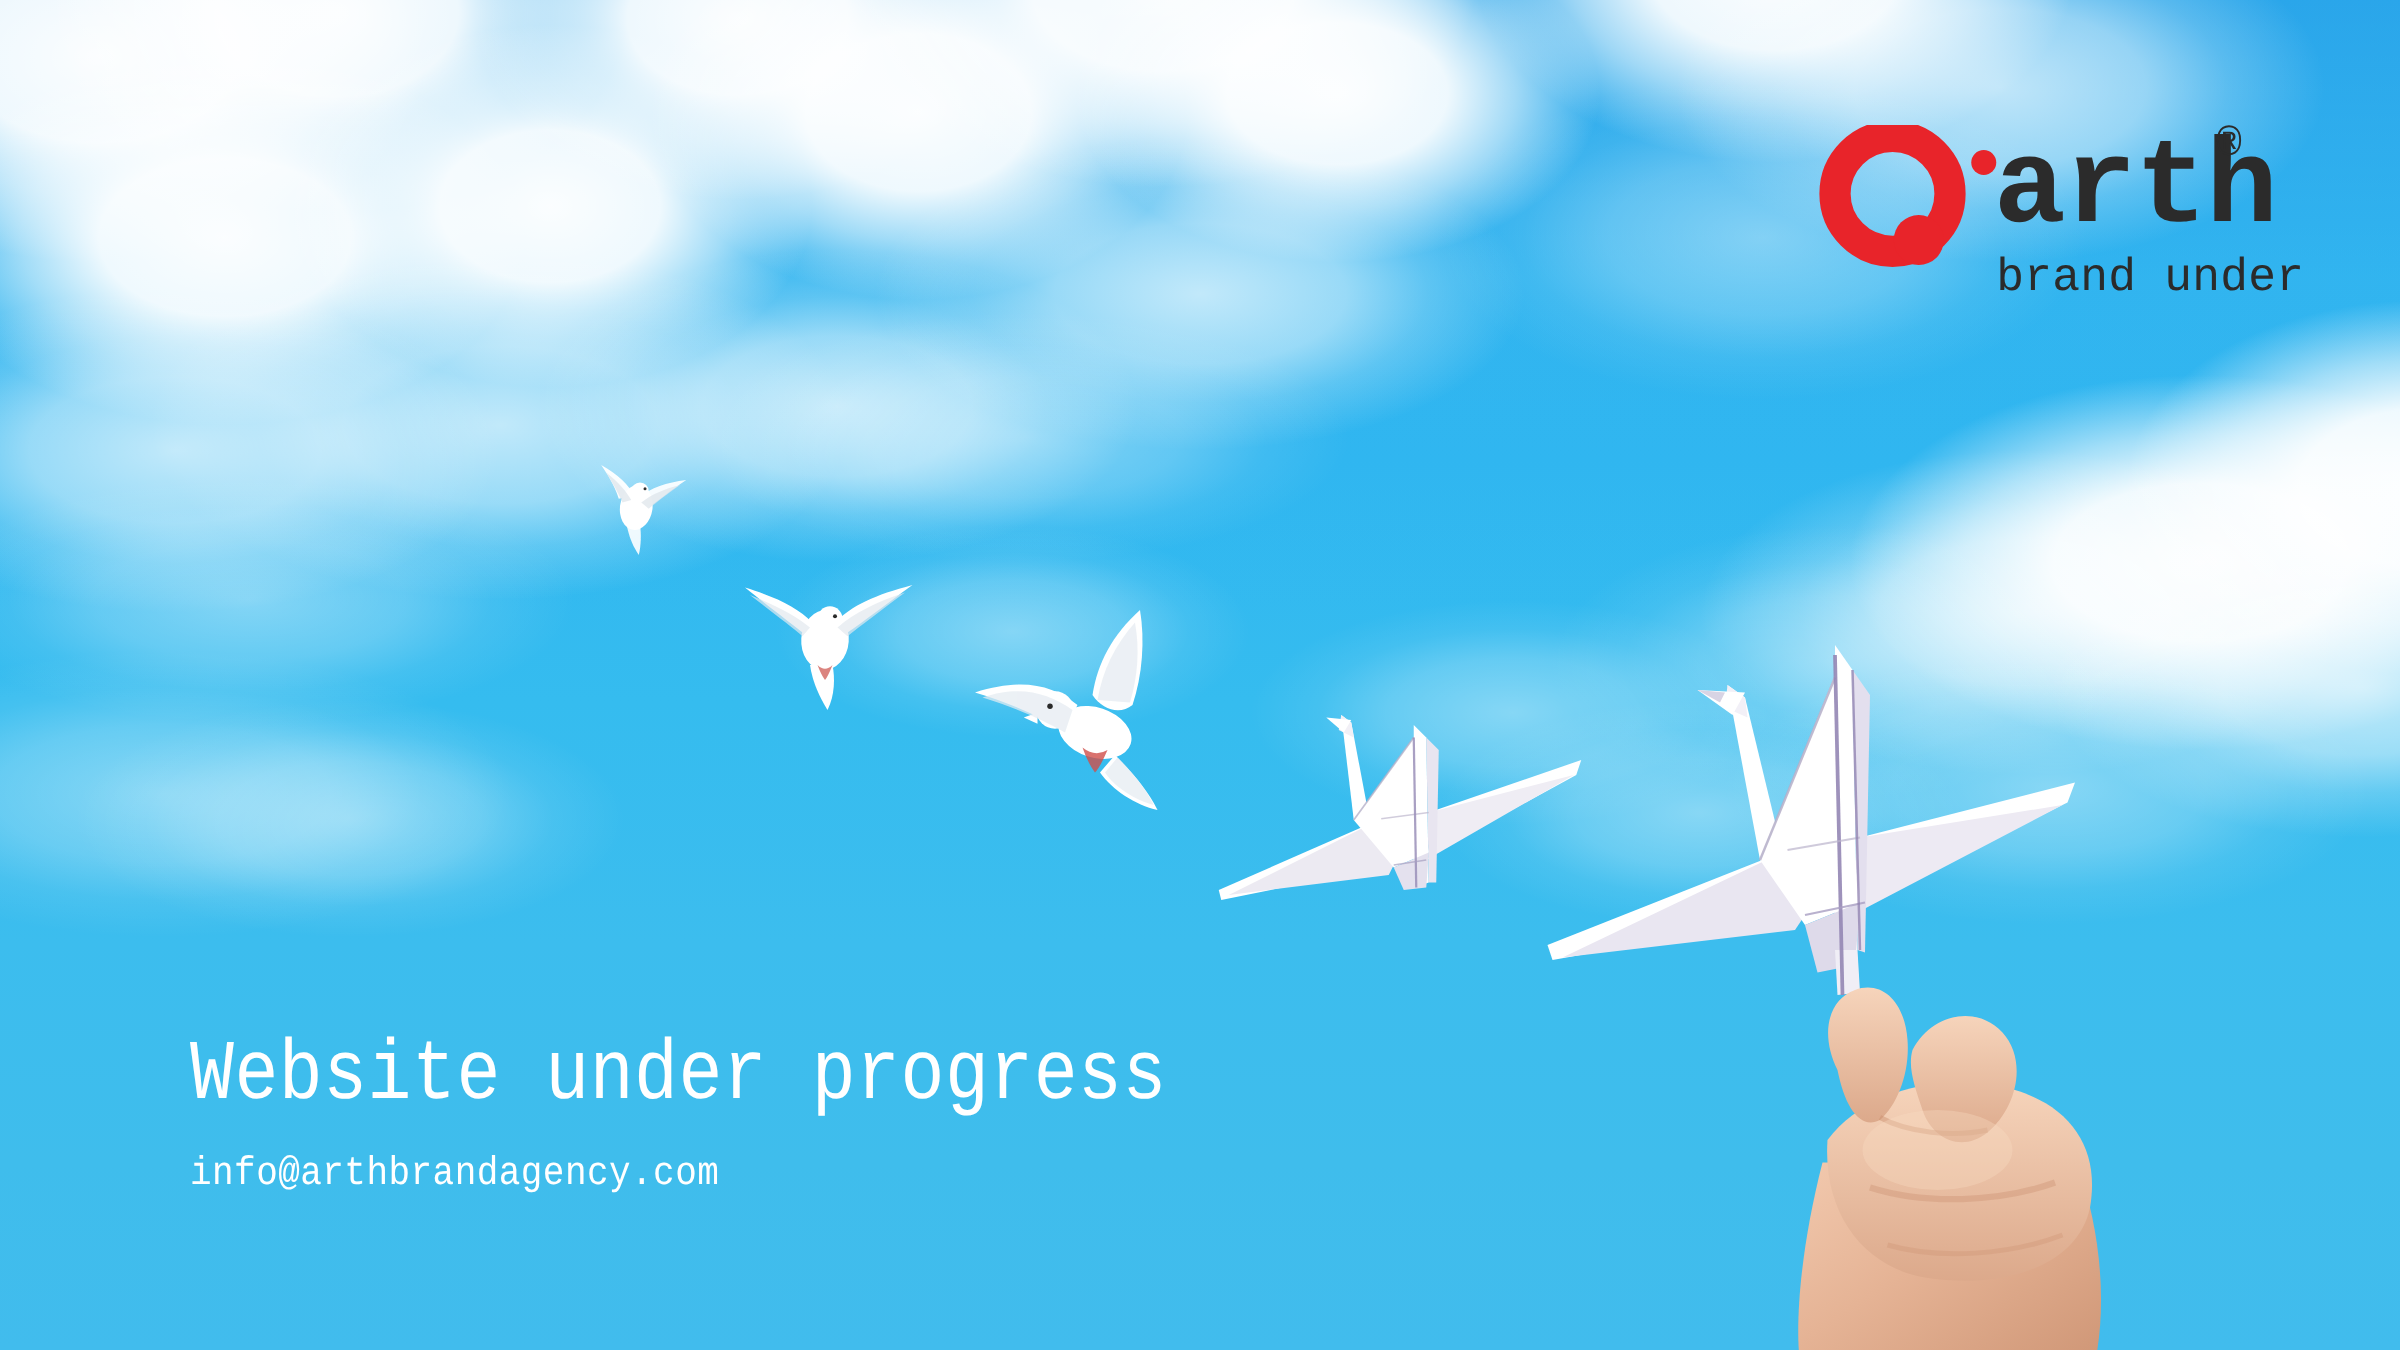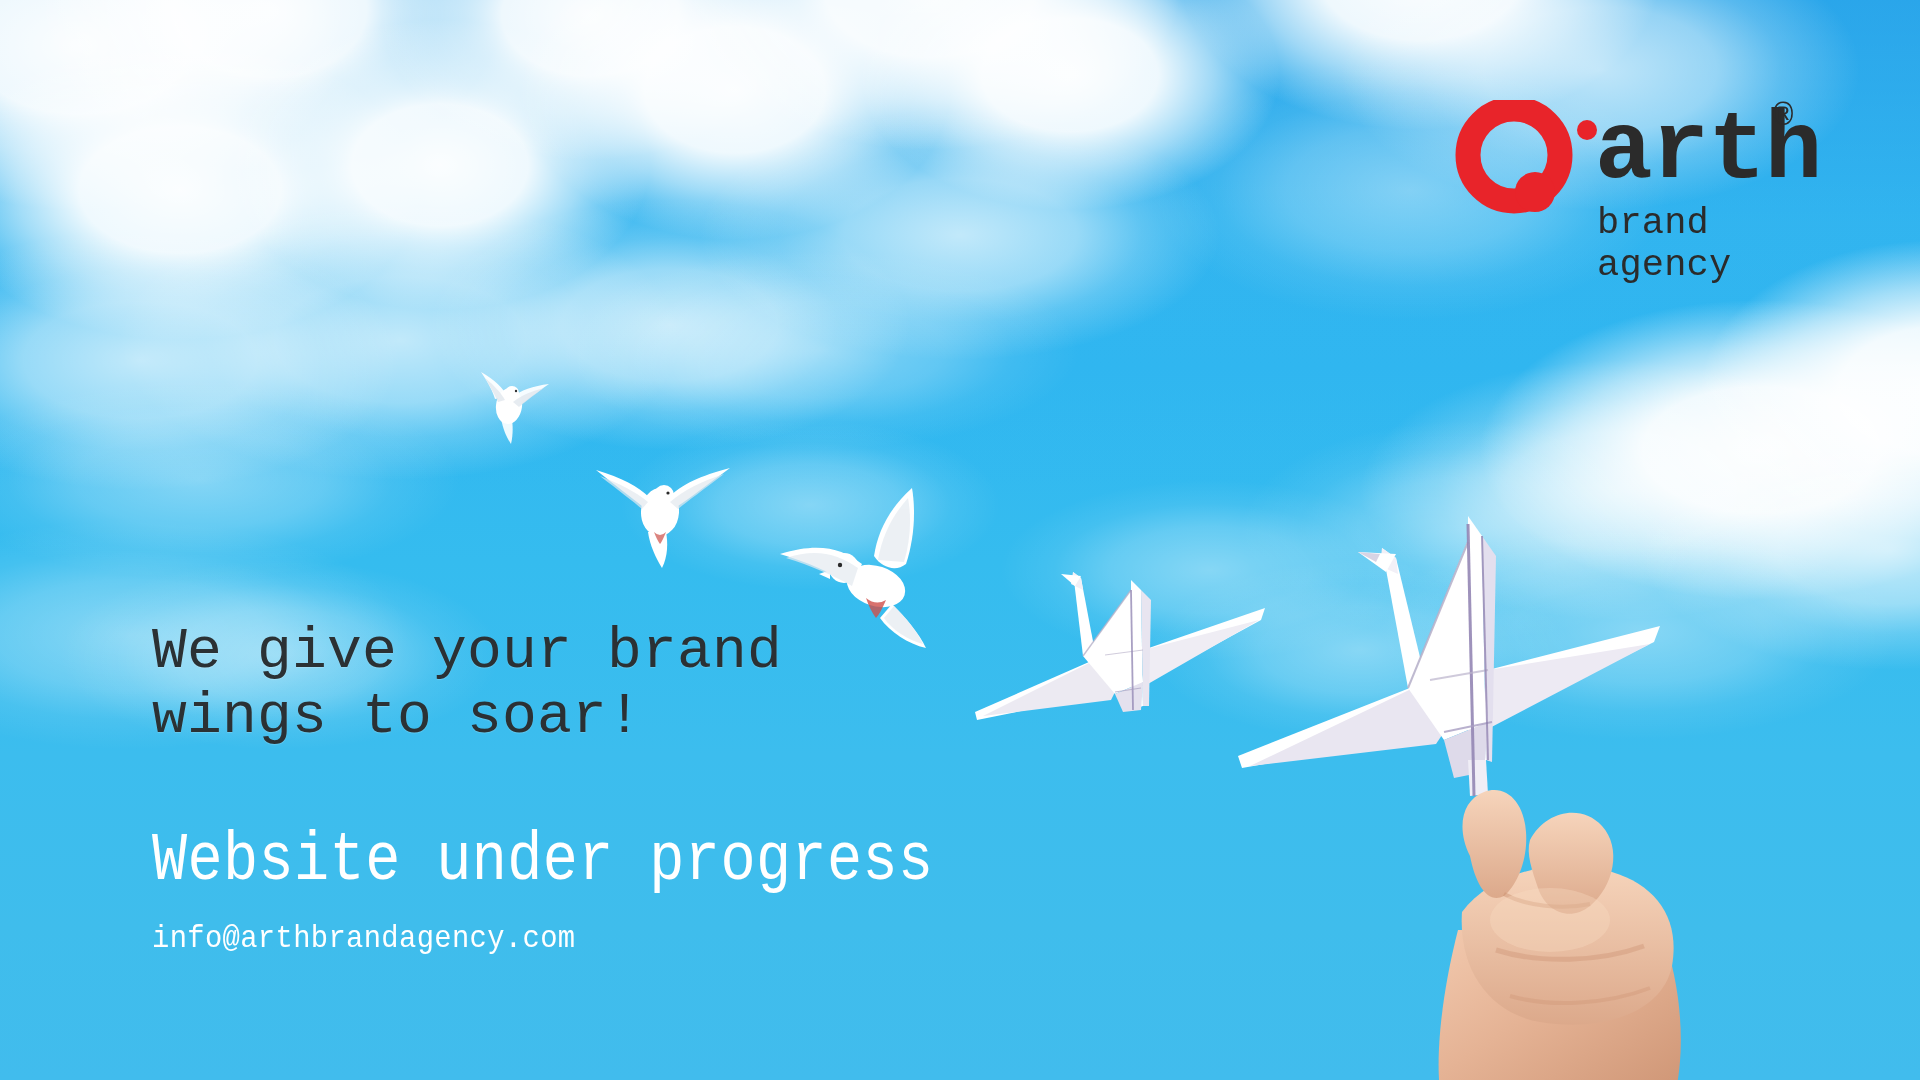--- a/index.html
+++ b/index.html
@@ -340,25 +340,23 @@
           <circle cx="59" cy="55" r="33" fill="none"></circle>
         </svg>
       </span>
 
       <span class="logo-dot"></span>
 
       <span class="wordmark">arth</span>
 
       <span class="reg-mark">®</span>
 
-      <span class="logo-sub">brand agency</span>
+      <span class="logo-sub">brand under</span>
     </div>
   </div>
 
 
-  <div class="copy headline">We give your brand
-wings to soar!</div>
 
   <div class="copy subhead">Website under progress</div>
 
   <div class="copy email">info@arthbrandagency.com</div>
 
 </div>
 
 </body></html>

